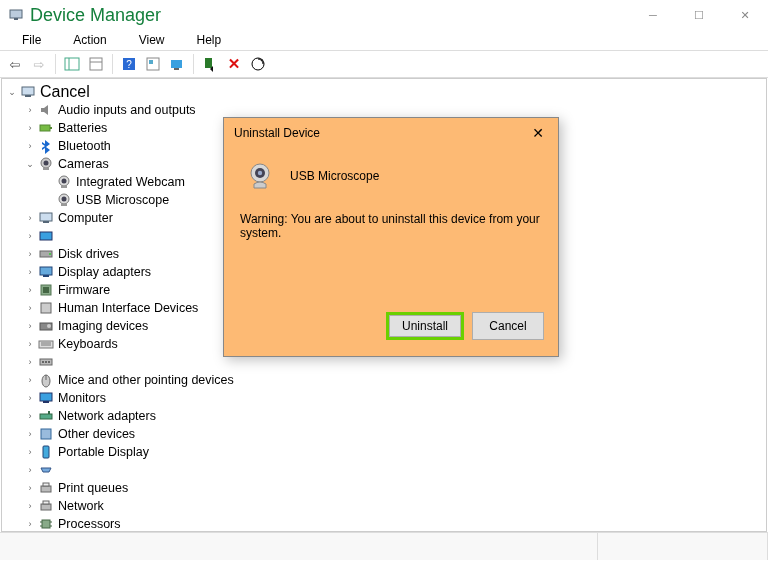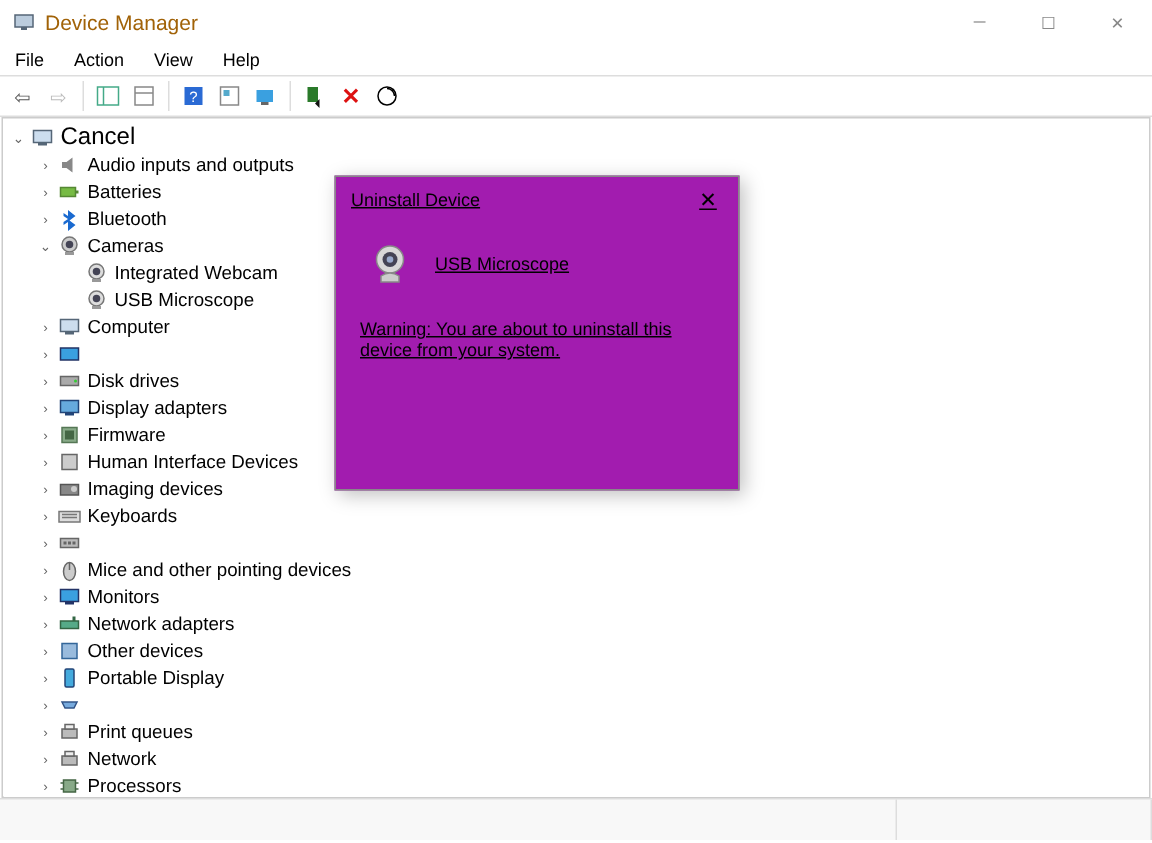--- a/index.html
+++ b/index.html
@@ -1,25 +1,25 @@
 <!DOCTYPE html>
 <html><head>
 <meta charset="utf-8">
 <style>
 * { box-sizing: border-box; margin: 0; padding: 0; font-family: "Segoe UI", Tahoma, sans-serif; }
 body { background: #fff; width: 768px; height: 562px; overflow: hidden; position: relative; }
 
 .titlebar { height: 30px; display: flex; align-items: center; padding: 0 8px; background: #fff; }
 .titlebar .app-icon { width: 16px; height: 16px; margin-right: 6px; display: inline-flex; align-items: center; justify-content: center; }
-.titlebar .title { font-size: 14px; color: #a16207; }
+.titlebar .title { font-size: 18px; color: #15803d; }
 .win-ctl { position: absolute; right: 0; top: 0; display: flex; }
 .win-ctl span { width: 46px; height: 30px; display: flex; align-items: center; justify-content: center; color: #888; font-size: 11px; }
 
 .menubar { height: 20px; display: flex; align-items: center; padding: 0 6px; font-size: 12px; gap: 12px; }
-.menubar span { padding: 2px 4px; }
+.menubar span { padding: 2px 4px; margin-left: 12px; }
 
 .toolbar { height: 28px; border-top: 1px solid #ddd; border-bottom: 1px solid #ddd; display: flex; align-items: center; padding: 0 4px; gap: 2px; }
 .toolbar .tb { width: 22px; height: 22px; display: flex; align-items: center; justify-content: center; font-size: 13px; color: #555; }
 .toolbar .sep { width: 1px; height: 20px; background: #ddd; margin: 0 3px; }
 
 .tree-pane { height: 454px; border: 1px solid #ccc; margin: 0 1px; overflow-y: scroll; padding: 4px 0 4px 4px; background: #fff; position: relative; }
 .tree-pane::-webkit-scrollbar { width: 17px; }
 .tree-pane::-webkit-scrollbar-track { background: #f0f0f0; }
 .tree-pane::-webkit-scrollbar-thumb { background: #c0c0c0; }
 .tree-pane::-webkit-scrollbar-button { background: #f0f0f0; height: 17px; }
@@ -30,21 +30,21 @@
 .tree li.node > .dev-icon { width: 16px; height: 16px; display: inline-flex; align-items: center; justify-content: center; margin-right: 4px; }
 .root-row { display: flex; align-items: center; }
 .root-row .expander { width: 12px; display: inline-block; text-align: center; color: #666; font-size: 9px; margin-right: 2px; }
 .root-row .dev-icon { width: 16px; height: 16px; display: inline-flex; align-items: center; justify-content: center; margin-right: 4px; }
 
 .statusbar { height: 28px; border-top: 1px solid #ddd; display: flex; background: #f8f8f8; }
 .statusbar .cell { border-right: 1px solid #ddd; flex: 1; }
 .statusbar .cell:last-child { flex: 0 0 170px; }
 
 
-.dialog { position: absolute; left: 223px; top: 117px; width: 270px; background: #a21caf; border: 1px solid #888; box-shadow: 3px 3px 12px rgba(0,0,0,0.25); text-decoration: underline; }
+.dialog { position: absolute; left: 223px; top: 117px; width: 336px; background: #fdba74; border: 1px solid #888; box-shadow: 3px 3px 12px rgba(0,0,0,0.25); }
 .dialog-title { height: 30px; display: flex; align-items: center; padding: 0 10px; font-size: 12px; }
 .dialog-title .close { margin-left: auto; font-size: 14px; width: 20px; text-align: center; }
 .dialog-body { padding: 6px 14px 14px 14px; }
 .dialog-device { display: flex; align-items: center; gap: 14px; padding: 6px 2px 18px 6px; font-size: 12px; }
 .dialog-device .dev-icon { width: 32px; height: 32px; }
 .dialog-warning { font-size: 12px; padding: 2px; margin-bottom: 70px; }
 .dialog-buttons { display: flex; justify-content: flex-end; gap: 8px; padding-bottom: 2px; }
 .dialog-buttons button { font-size: 12px; padding: 3px 0; width: 72px; background: #e1e1e1; border: 1px solid #adadad; }
 .highlight-box { border: 3px solid #6ad000; padding: 0; }
 .highlight-box button { margin: 0; }
@@ -404,14 +404,20 @@
         <svg class="svg32" viewBox="0 0 32 32">
             <ellipse cx="16" cy="13" rx="9" ry="9" fill="#d8d8d8" stroke="#888"></ellipse>
             <circle cx="16" cy="13" r="5" fill="#445"></circle>
             <circle cx="16" cy="13" r="2.2" fill="#9ac"></circle>
             <path d="M10 24 q6 -4 12 0 v4 h-12 z" fill="#ccc" stroke="#888"></path>
           </svg>
       </span>
       <span>USB Microscope</span>
     </div>
     <div class="dialog-warning">Warning: You are about to uninstall this device from your system.</div>
+    <div class="dialog-buttons">
+      <span class="highlight-box">
+        <button>Uninstall</button>
+      </span>
+      <button>Cancel</button>
+    </div>
   </div>
 </div>
 
 </body></html>

